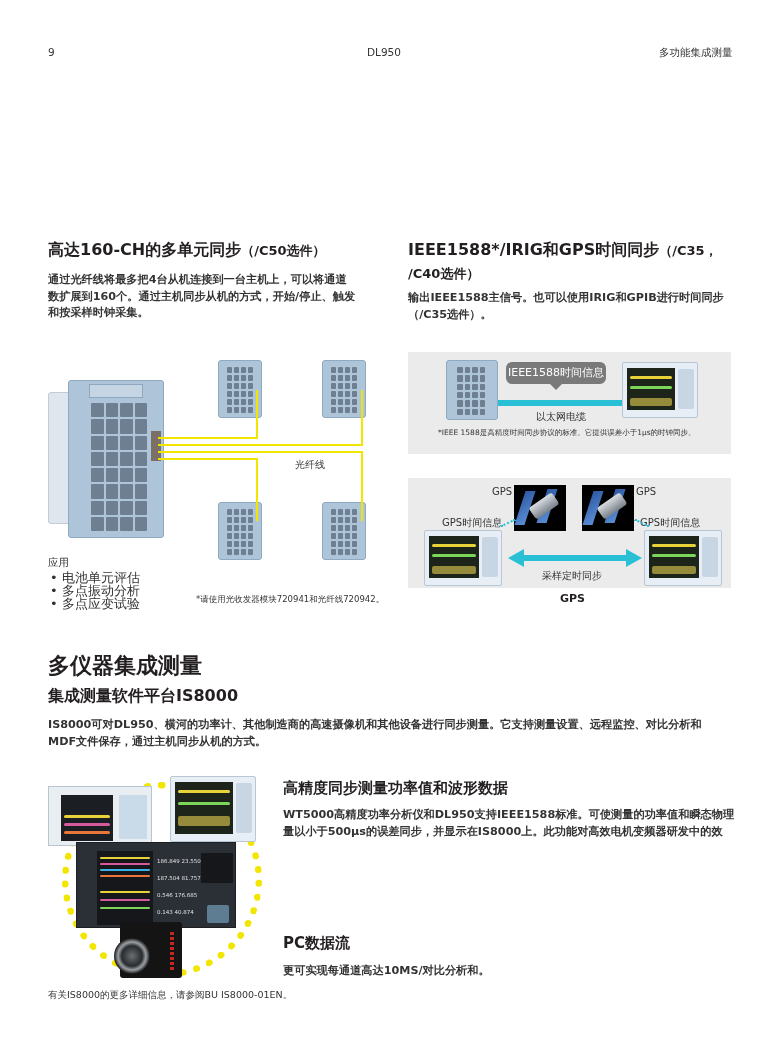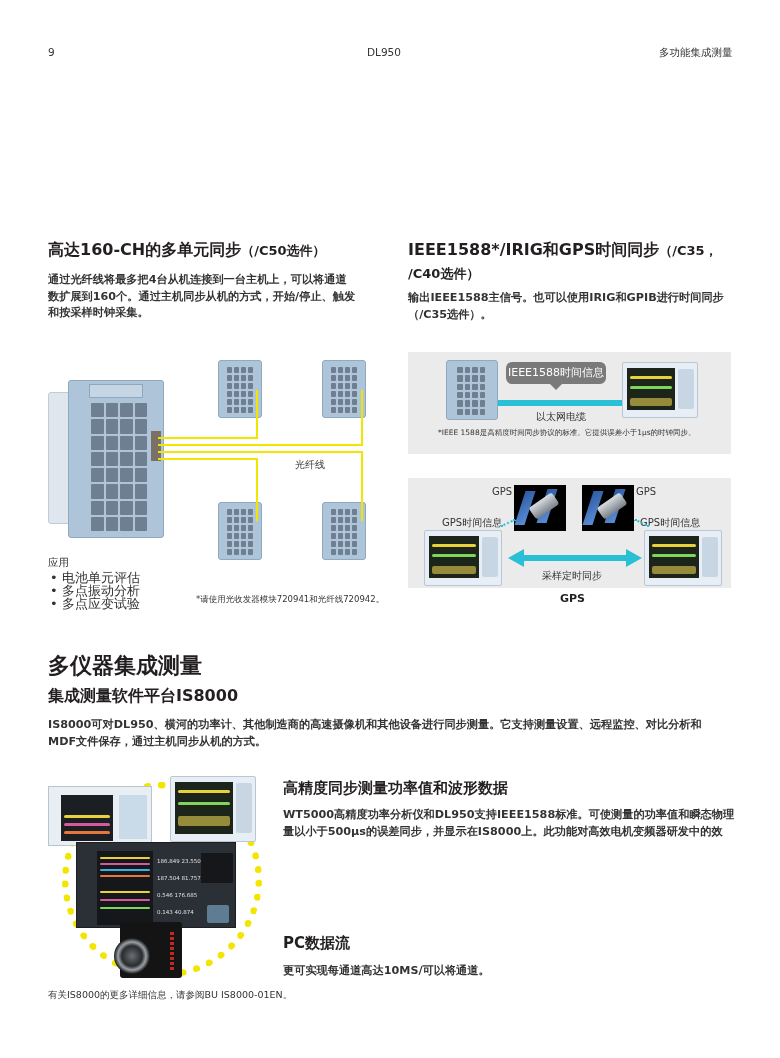--- a/index.html
+++ b/index.html
@@ -393,14 +393,14 @@
 <div class="abs small" style="left:48px; top:989px; font-size:9.5px;">有关IS8000的更多详细信息，请参阅BU IS8000-01EN。</div>
 
 <div class="abs feat-h" style="left:283px; top:779px;">高精度同步测量功率值和波形数据</div>
 <div class="abs p" style="left:283px; top:807px; width:460px;">
   <div>WT5000高精度功率分析仪和DL950支持IEEE1588标准。可使测量的功率值和瞬态物理</div>
   <div>量以小于500μs的误差同步，并显示在IS8000上。此功能对高效电机变频器研发中的效</div>
 </div>
 
 <div class="abs feat-h" style="left:283px; top:934px;">PC数据流</div>
 <div class="abs p" style="left:283px; top:963px; width:460px;">
-  <div>更可实现每通道高达10MS/可以将通道。</div>
+  <div>更可实现每通道高达10MS/对比分析和。</div>
 </div>
 
 </body></html>

